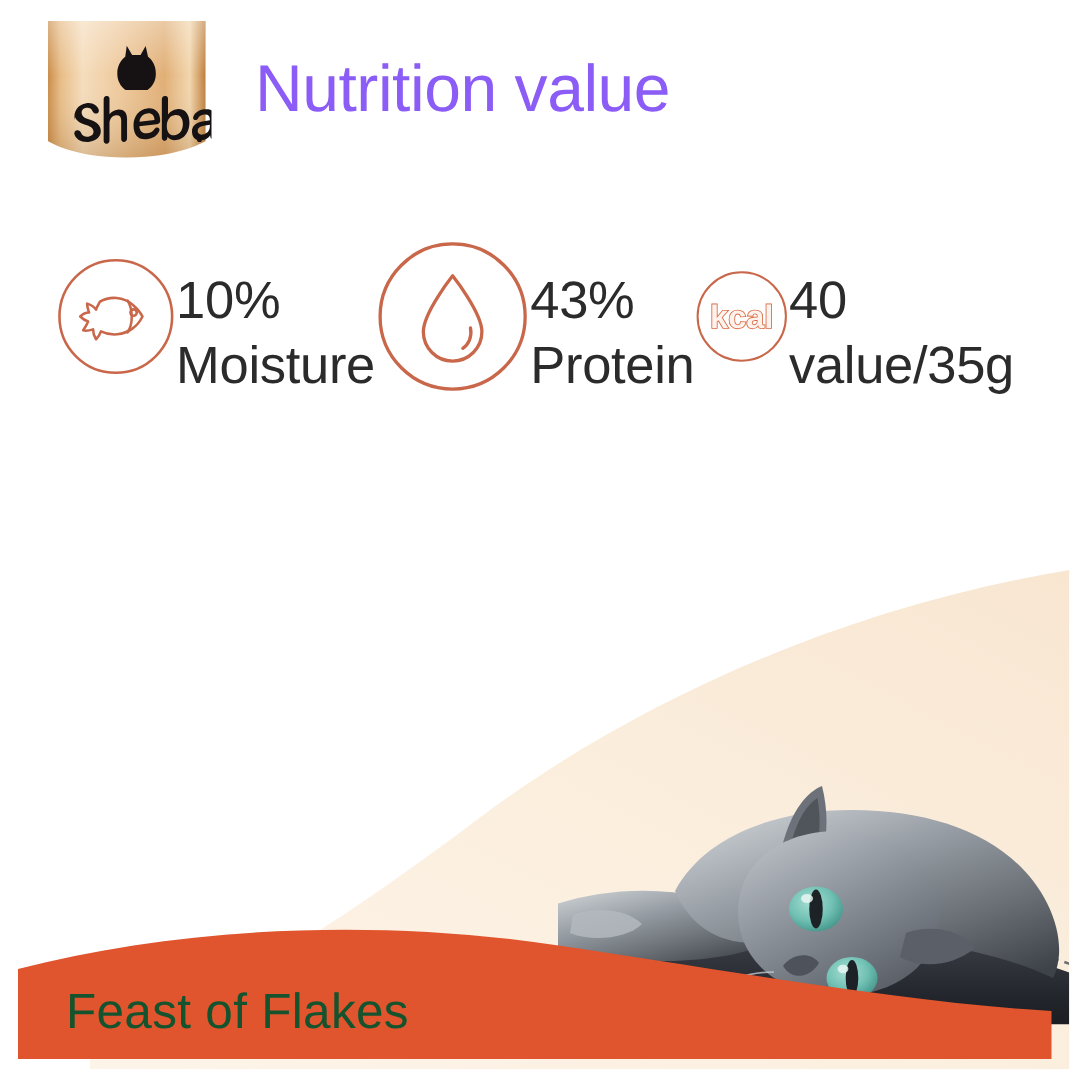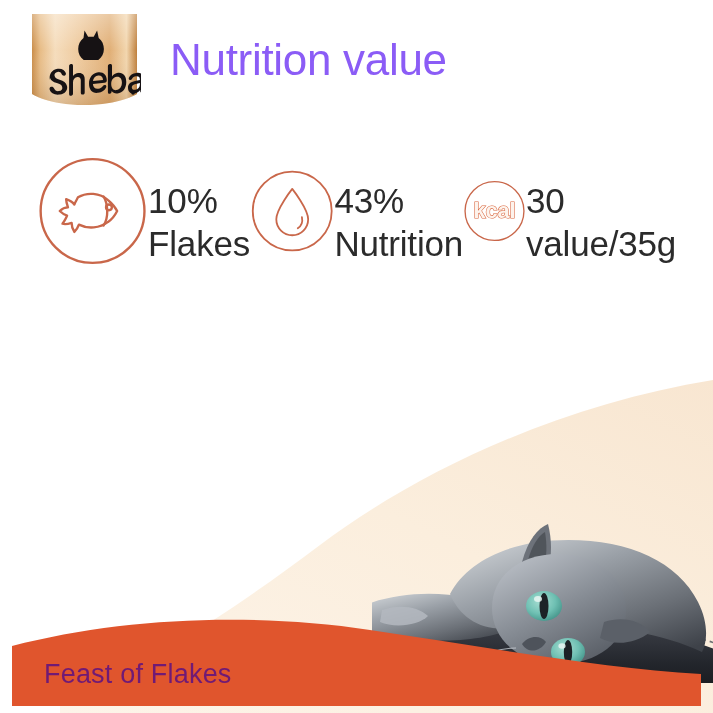--- a/index.html
+++ b/index.html
@@ -102,23 +102,23 @@
     left: 0;
     top: 596px;
     width: 713px;
     height: 117px;
     pointer-events: none;
   }
   .banner-text {
     position: absolute;
     left: 44px;
     top: 658px;
-    font-size: 27px;
+    font-size: 33px;
     line-height: 32px;
-    color: #701a75;
+    color: #14532d;
     font-weight: 400;
     letter-spacing: 0.2px;
     white-space: nowrap;
   }
 </style>
 </head>
 <body>
 
 <div id="canvas">
 
@@ -212,46 +212,46 @@
                    c-3,1 -7,2 -10,1 c2,-3 4,-6 5,-9
                    c-3,-1 -6,-3 -8,-5 c2,-2 6,-4 9,-4
                    c-1,-3 -2,-6 -2,-9 c3,1 7,3 9,6
                    c1,-3 3,-6 4,-8 z"></path>
           <path d="M73,45 c5,8 6,23 0,32"></path>
           <circle cx="79" cy="57" r="3.2"></circle>
         </g>
       </svg>
       <div class="stat-text">
         <span class="stat-value">10%</span>
-        <span class="stat-label">Flakes</span>
+        <span class="stat-label">Moisture</span>
       </div>
     </div>
 
     <div class="stat">
       <svg class="stat-icon" viewBox="0 0 122 122">
         <circle cx="61" cy="61" r="57" fill="none" stroke="#c9674a" stroke-width="2.6"></circle>
         <g fill="none" stroke="#c9674a" stroke-width="2.6" stroke-linecap="round" stroke-linejoin="round">
           <path d="M61,29 c0,0 -23,29 -23,44 c0,12.7 10.3,23 23,23
                    c12.7,0 23,-10.3 23,-23 c0,-15 -23,-44 -23,-44 z"></path>
           <path d="M75,70 c1.5,7 -1.5,13 -6,16"></path>
         </g>
       </svg>
       <div class="stat-text">
         <span class="stat-value">43%</span>
-        <span class="stat-label">Nutrition</span>
+        <span class="stat-label">Protein</span>
       </div>
     </div>
 
     <div class="stat">
       <svg class="stat-icon" viewBox="0 0 122 122">
         <circle cx="61" cy="61" r="57" fill="none" stroke="#c9674a" stroke-width="2.6"></circle>
         <text id="kcal-glyph" x="61" y="61" text-anchor="middle" dominant-baseline="central" font-family="Liberation Sans, sans-serif" font-size="42" font-weight="700" fill="#fdf3ec" stroke="#d9663f" stroke-width="2.2" paint-order="stroke">kcal</text>
       </svg>
       <div class="stat-text">
-        <span class="stat-value">30</span>
+        <span class="stat-value">40</span>
         <span class="stat-label">value/35g</span>
       </div>
     </div>
   </div>
 
   <div class="cat-wrap">
     <svg viewBox="0 0 341 185" width="341" height="185">
       <defs>
         <linearGradient id="furBody" x1="0.1" y1="0" x2="0.9" y2="1">
           <stop offset="0%" stop-color="#cfd3d7"></stop>

